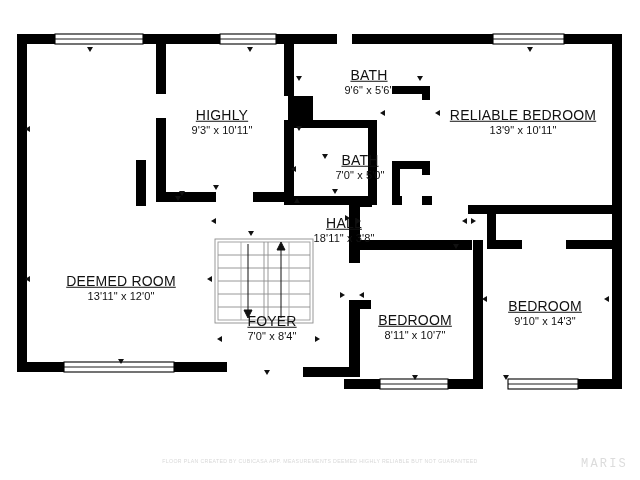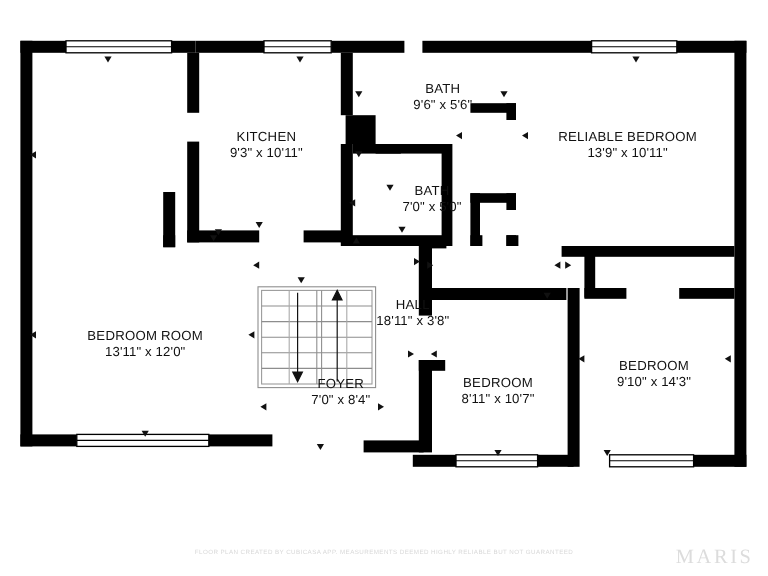--- a/index.html
+++ b/index.html
@@ -31,23 +31,24 @@
     text-align: center;
     color: #111111;
     font-family: "Liberation Sans", sans-serif;
     line-height: 1.22;
     white-space: nowrap;
     transform: translate(-50%, -50%);
     pointer-events: none;
   }
   .room-label .rl-name {
     display: block;
-    font-size: 11px;
+    font-size: 14px;
     letter-spacing: 0.2px;
     font-weight: 400;
+    text-decoration: underline;
   }
   .room-label .rl-dim {
     display: block;
     font-size: 11px;
     letter-spacing: 0.1px;
     font-weight: 400;
   }
   .watermark-disclaimer {
     position: absolute;
     left: 50%;
@@ -57,24 +58,24 @@
     letter-spacing: 0.35px;
     color: #d8d8d8;
     white-space: nowrap;
     font-family: "Liberation Sans", sans-serif;
   }
   .watermark-brand {
     position: absolute;
     right: 12px;
     top: 464px;
     transform: translateY(-50%);
-    font-size: 17px;
+    font-size: 12px;
     letter-spacing: 2.2px;
     color: #dcdcdc;
-    font-family: Liberation Serif, serif;
+    font-family: Liberation Mono, monospace;
   }
 </style>
 </head>
 <body>
 
 <div id="plan-root">
 
   <svg id="plan-svg" viewBox="0 0 640 480" xmlns="http://www.w3.org/2000/svg">
 
     <rect x="0" y="0" width="640" height="480" fill="#ffffff"></rect>
@@ -241,50 +242,50 @@
       <polygon points="503,375 509,375 506,380"></polygon>
       <polygon points="264,370 270,370 267,375"></polygon>
       <polygon points="453,244 459,244 456,249"></polygon>
       <polygon points="248,231 254,231 251,236"></polygon>
     </g>
 
   </svg>
 
 
   <div class="room-label" style="left:222px; top:122px;">
-    <span class="rl-name">KITCHEN</span>
+    <span class="rl-name">HIGHLY</span>
     <span class="rl-dim">9'3" x 10'11"</span>
   </div>
 
   <div class="room-label" style="left:369px; top:82px;">
     <span class="rl-name">BATH</span>
     <span class="rl-dim">9'6" x 5'6"</span>
   </div>
 
   <div class="room-label" style="left:360px; top:167px;">
     <span class="rl-name">BATH</span>
     <span class="rl-dim">7'0" x 5'0"</span>
   </div>
 
   <div class="room-label" style="left:523px; top:122px;">
     <span class="rl-name">RELIABLE BEDROOM</span>
     <span class="rl-dim">13'9" x 10'11"</span>
   </div>
 
   <div class="room-label" style="left:121px; top:288px;">
-    <span class="rl-name">BEDROOM ROOM</span>
+    <span class="rl-name">DEEMED ROOM</span>
     <span class="rl-dim">13'11" x 12'0"</span>
   </div>
 
-  <div class="room-label" style="left:344px; top:230px;margin-top:32px;">
+  <div class="room-label" style="left:344px; top:230px;">
     <span class="rl-name">HALL</span>
     <span class="rl-dim">18'11" x 3'8"</span>
   </div>
 
-  <div class="room-label" style="left:284px; top:328px;">
+  <div class="room-label" style="left:272px; top:328px;">
     <span class="rl-name">FOYER</span>
     <span class="rl-dim">7'0" x 8'4"</span>
   </div>
 
   <div class="room-label" style="left:415px; top:327px;">
     <span class="rl-name">BEDROOM</span>
     <span class="rl-dim">8'11" x 10'7"</span>
   </div>
 
   <div class="room-label" style="left:545px; top:313px;">

